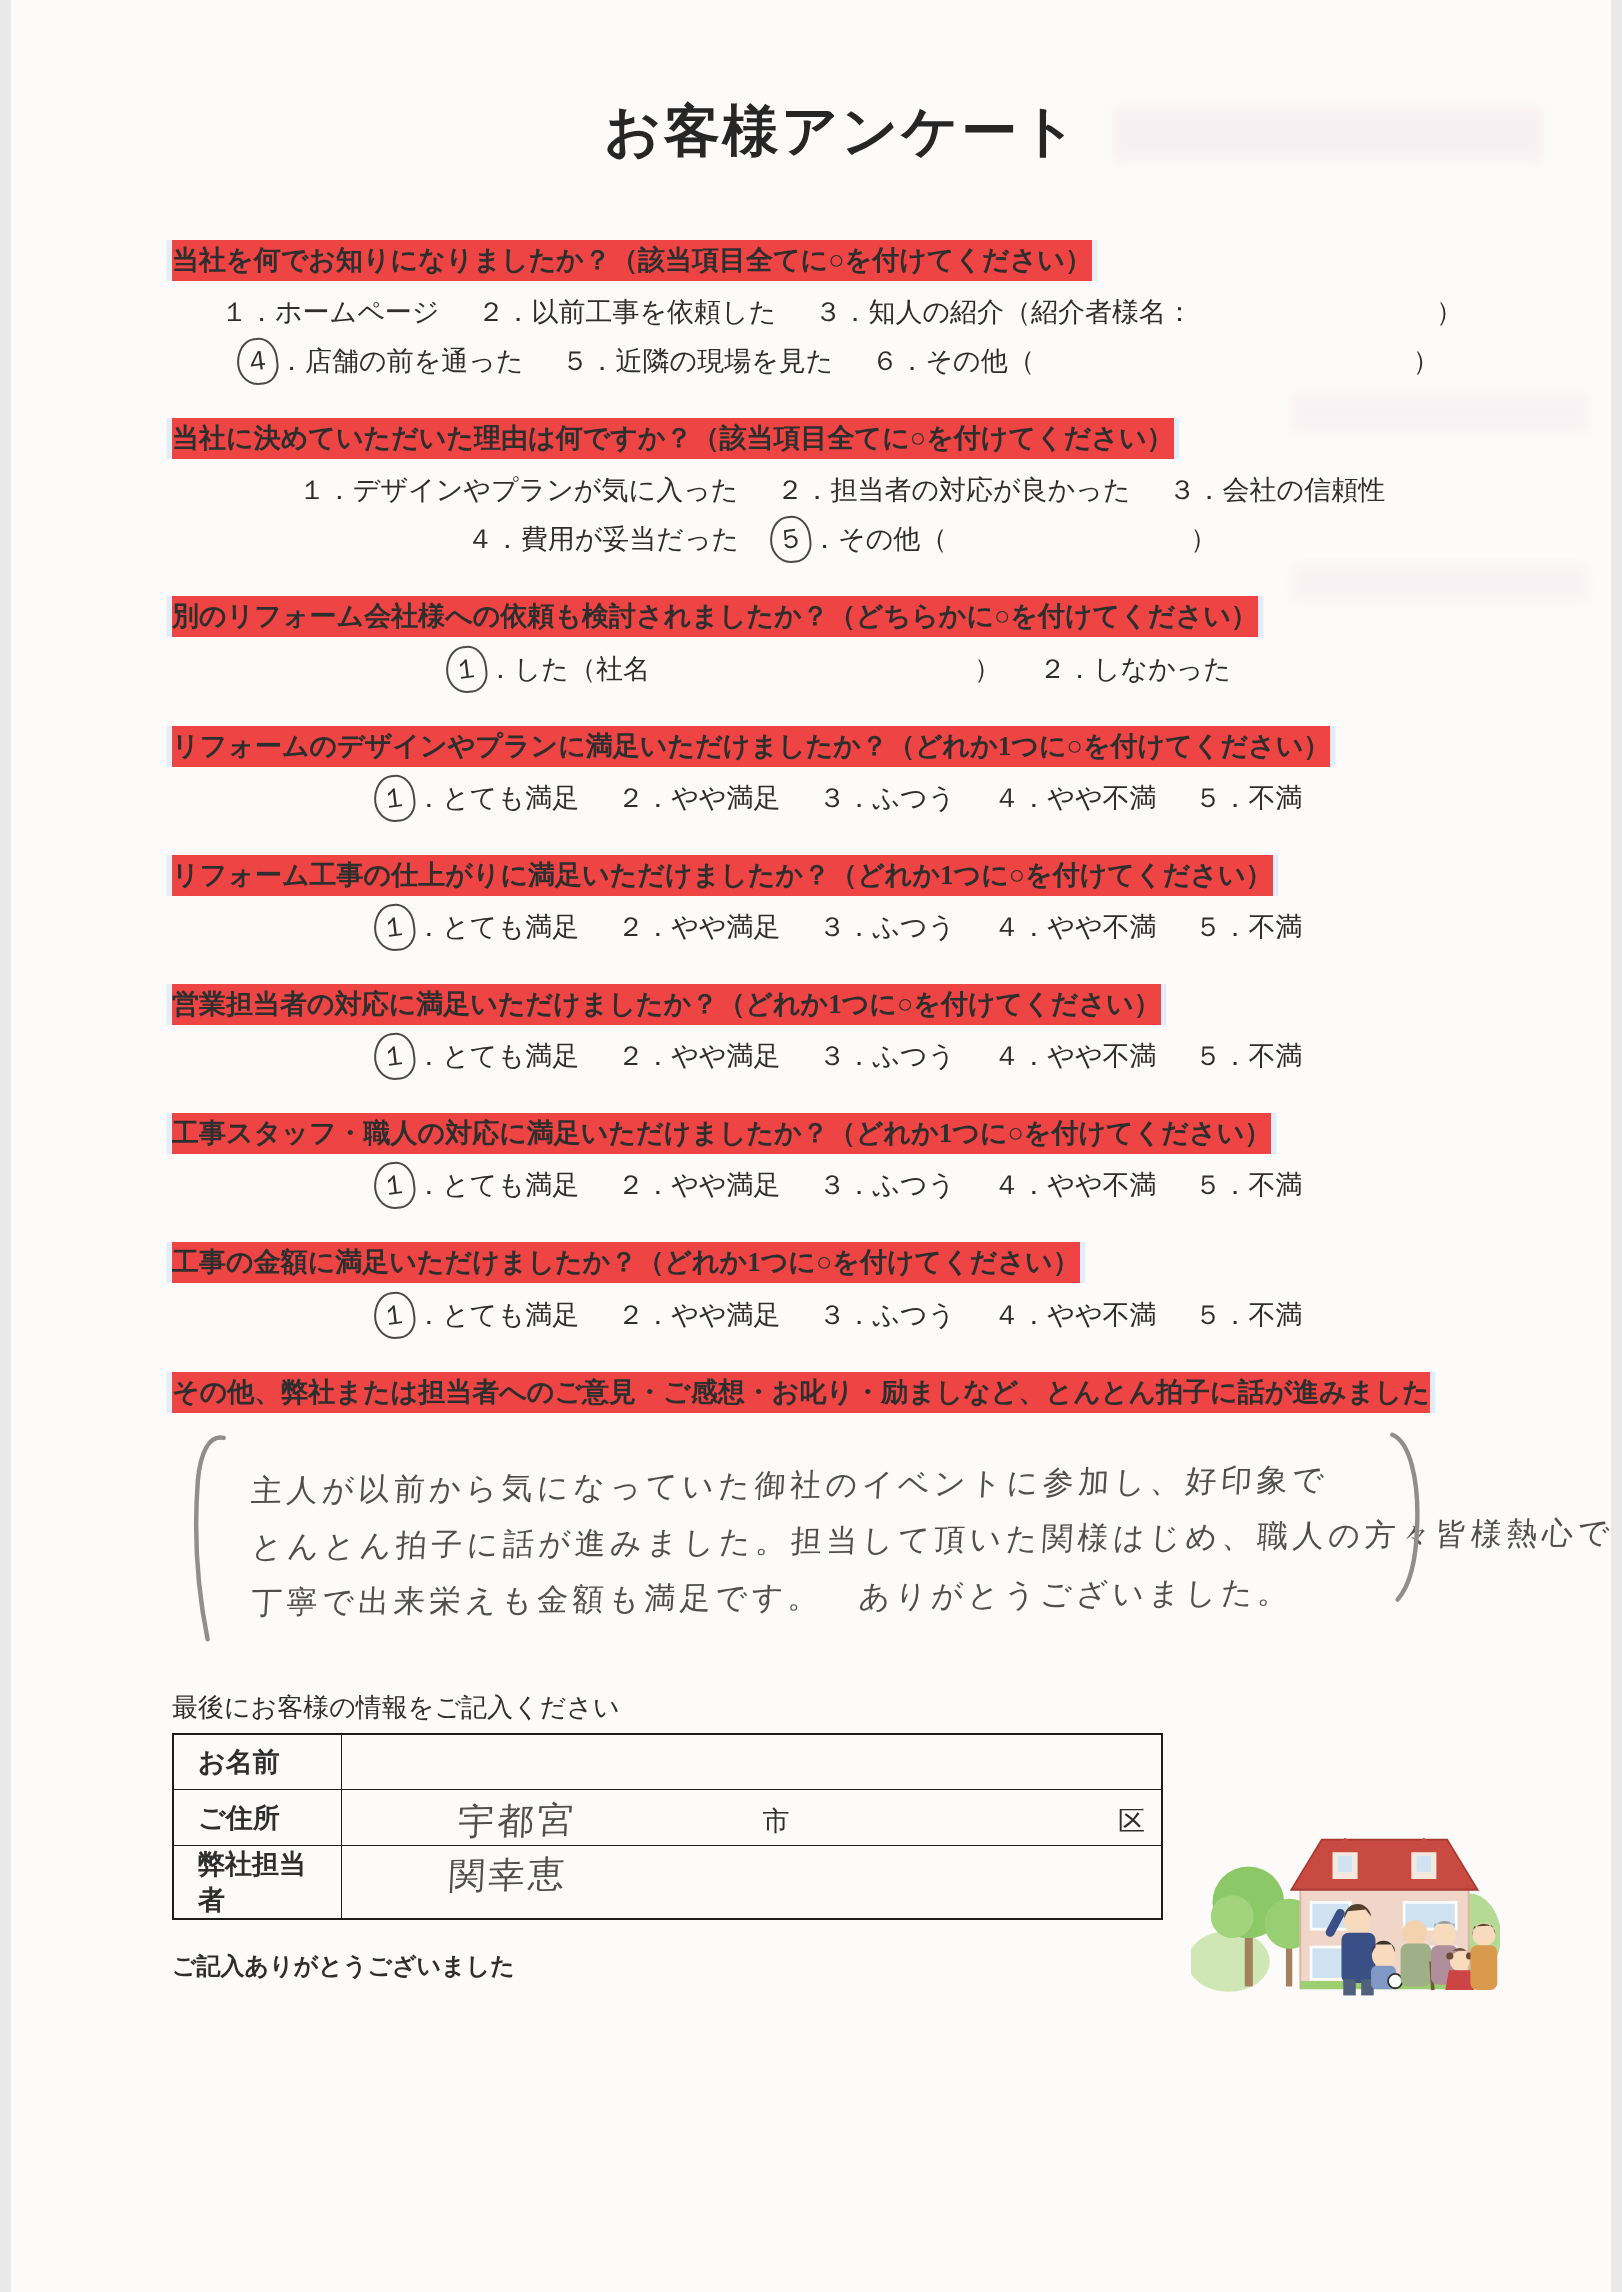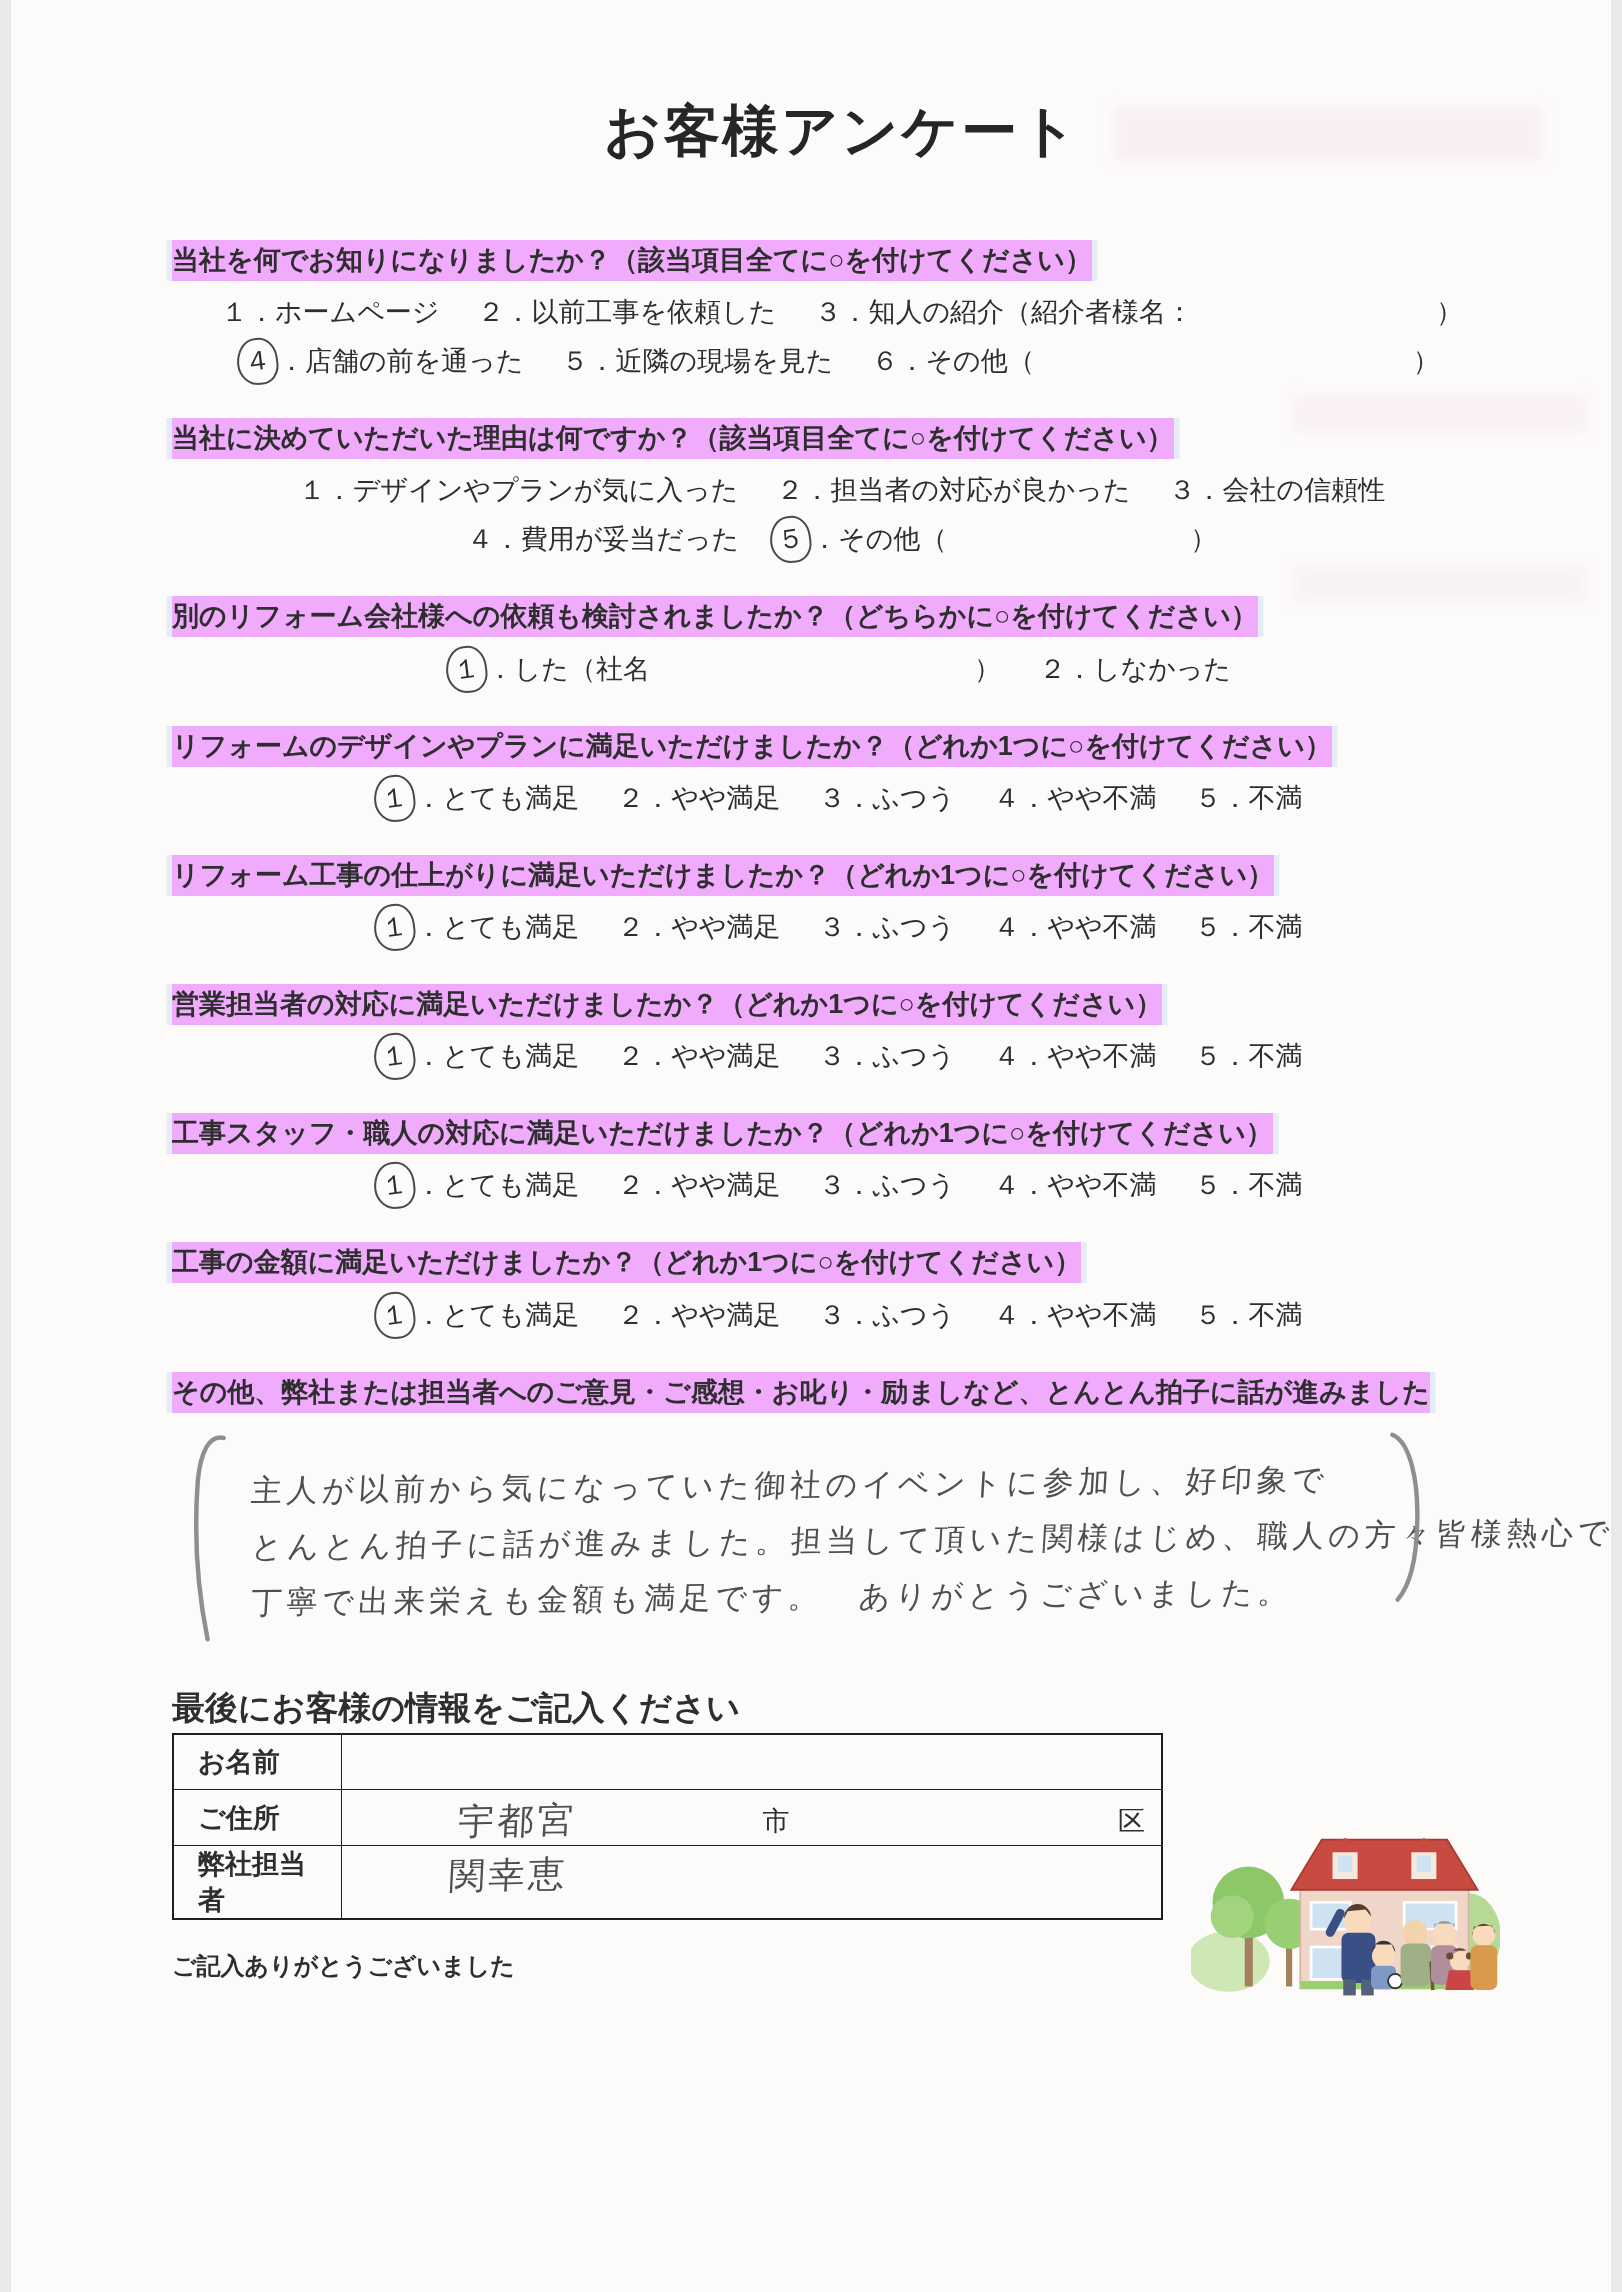--- a/index.html
+++ b/index.html
@@ -29,22 +29,23 @@
     text-align:justify;
   }
   .questions{margin-top:77px;}
   .question{margin-bottom:32px;}
   .q-header{
     display:inline-block;
     font-size:27px;
     font-weight:700;
     line-height:41px;
     margin-bottom:7.2px;
-    background:#f0abfc;
+    background:#ef4444;
     box-shadow:5.4px 0 0 #e4edf7,-5.4px 0 0 #e4edf7;
+    font-family:Liberation Serif, serif;
   }
   .q-line{font-size:27px;line-height:49px;white-space:nowrap;text-align:center;}
   .opt{display:inline-block;}
   .opt + .opt{margin-left:38px;}
   .circle{
     display:inline-flex;
     align-items:center;
     justify-content:center;
     width:41px;height:47px;
     margin:-10.7px 0 -10.7px -7.2px;
@@ -61,21 +62,21 @@
     line-height:56px;
     letter-spacing:4.5px;
     color:#4f4f4f;
     white-space:nowrap;
     transform:rotate(-0.6deg) skewX(-4deg);
   }
   .bracket{position:absolute;}
   .bracket.left{left:16px;top:0;}
   .bracket.right{right:86px;top:-7.2px;}
   
-  .info-header{font-size:33px;font-weight:700;line-height:39px;margin-top:5.4px;}
+  .info-header{font-size:26px;font-weight:400;line-height:39px;margin-top:5.4px;}
   .info-table{
     margin-top:5.4px;
     width:991px;
     border-collapse:collapse;
     border:2.7px solid #1d1d1d;
     table-layout:fixed;
   }
   .info-table td{
     border:1.8px solid #1d1d1d;
     height:56px;

